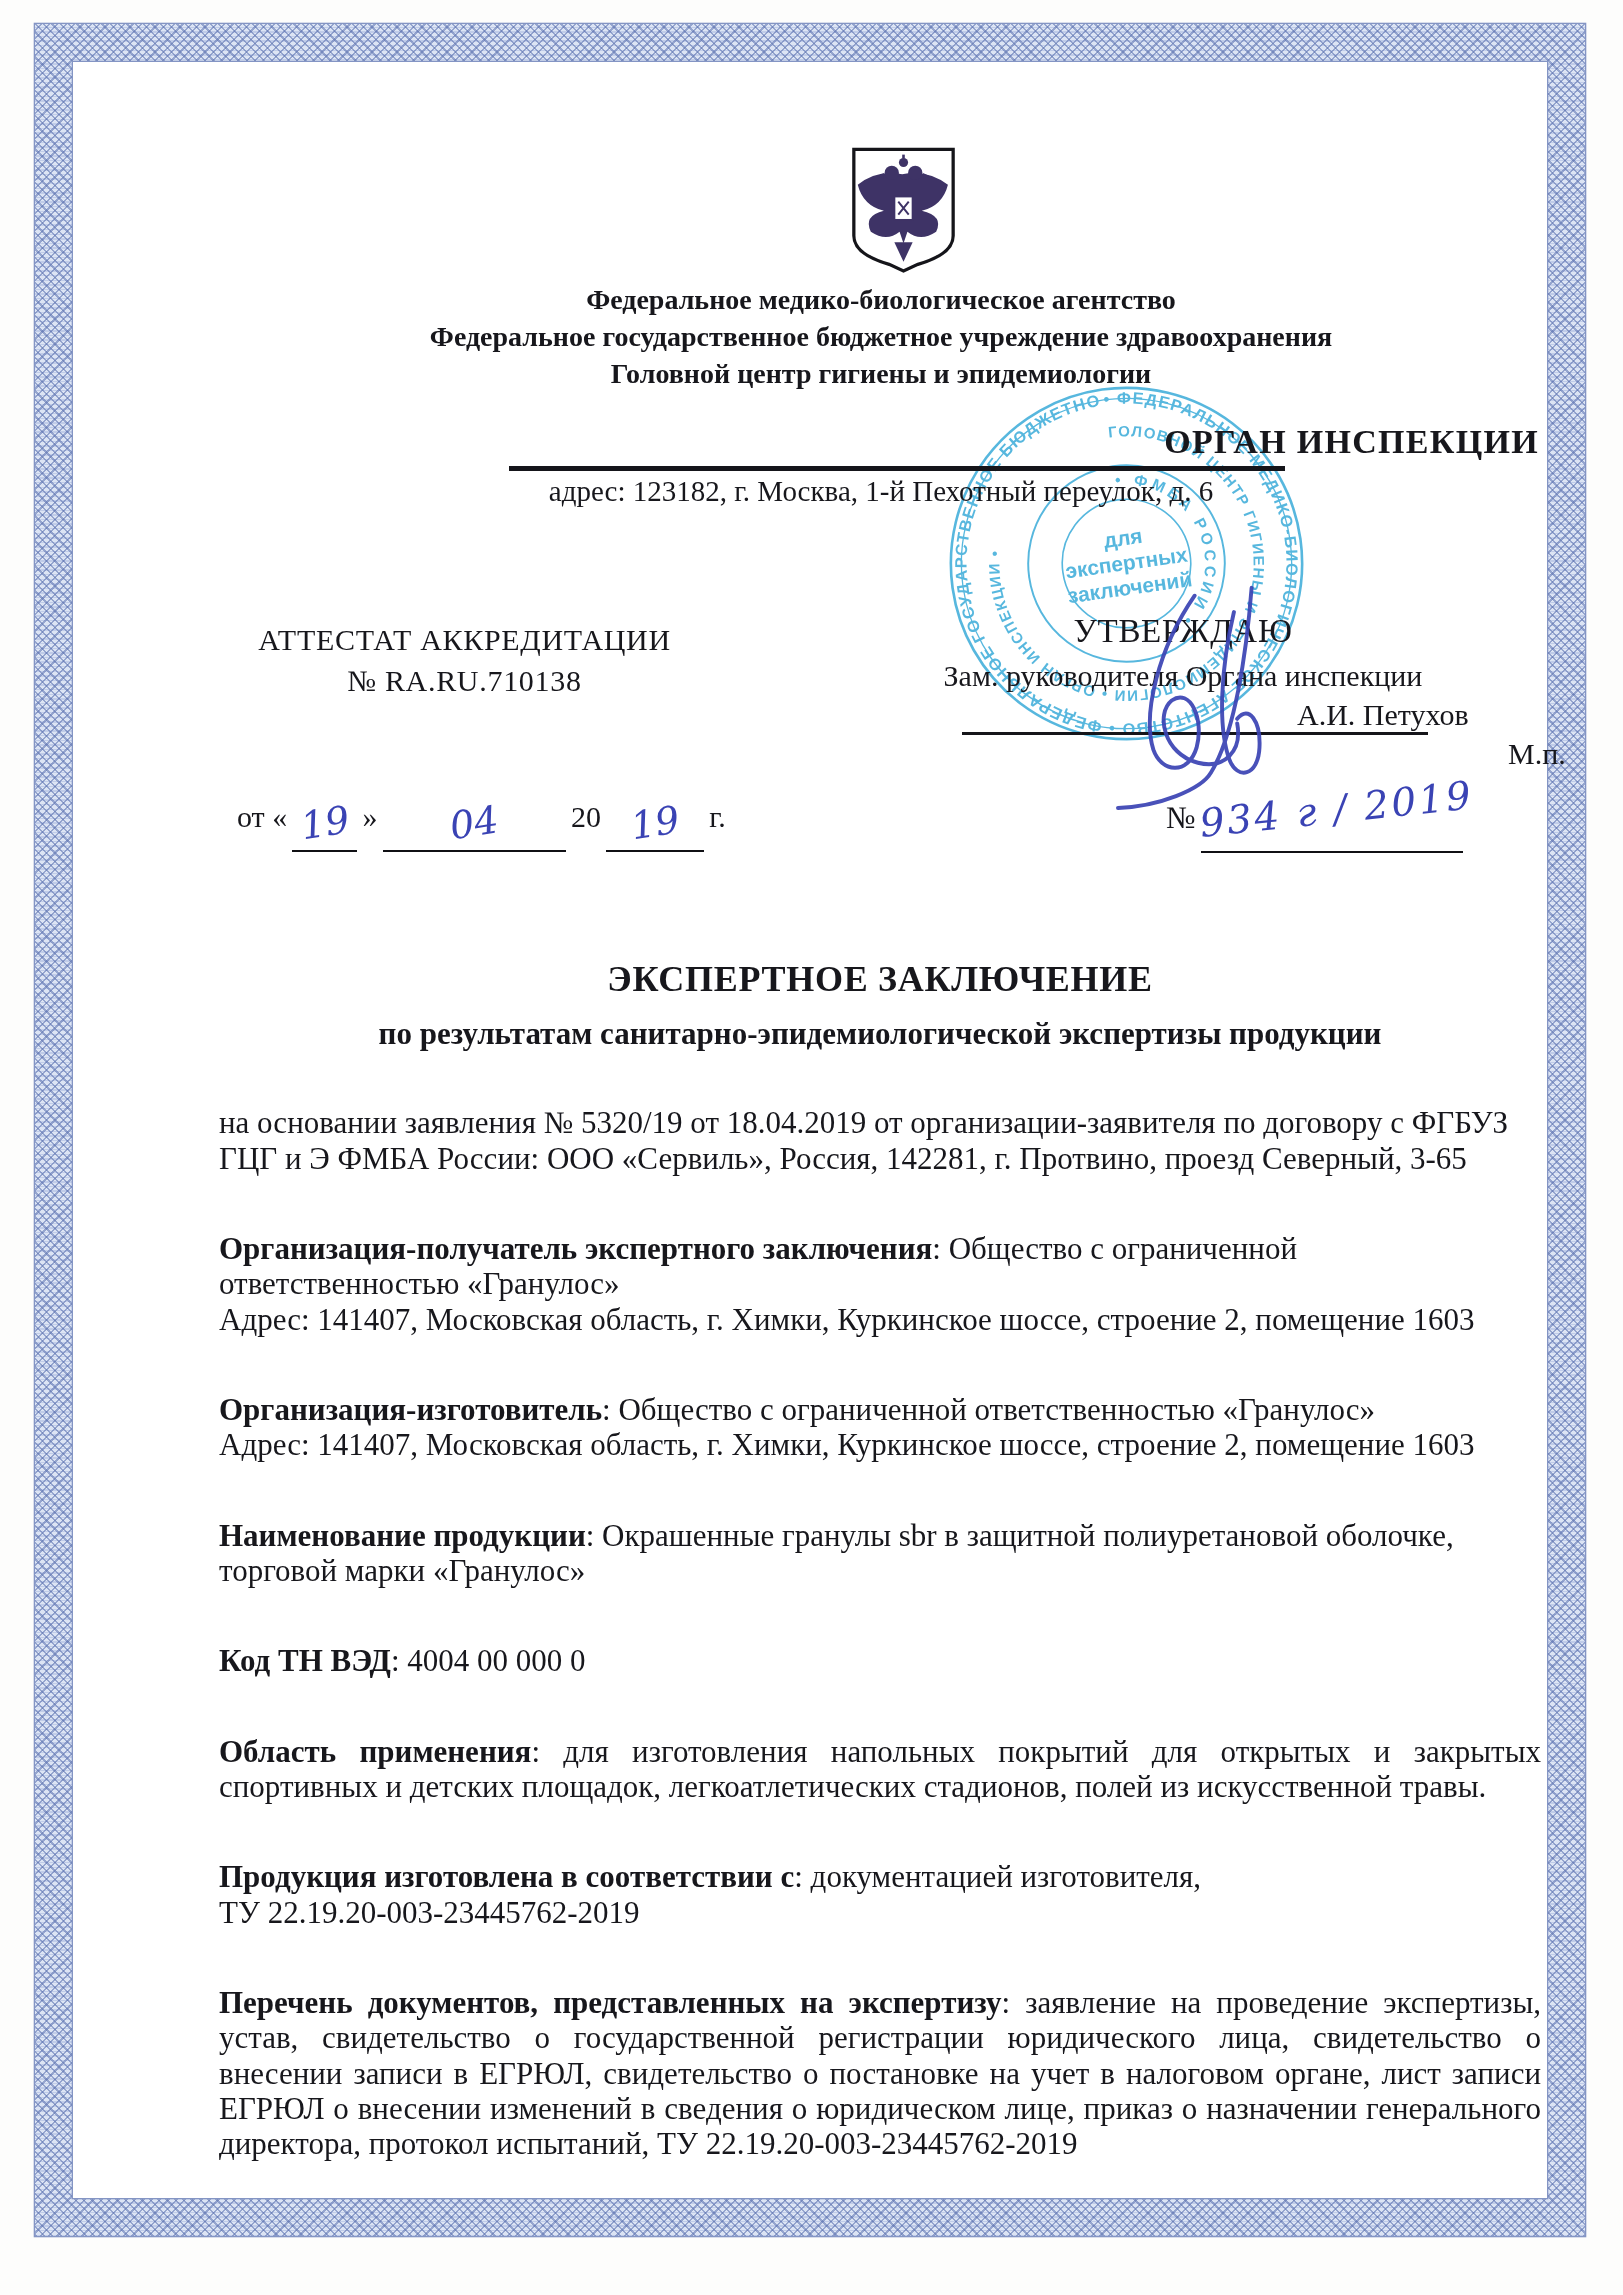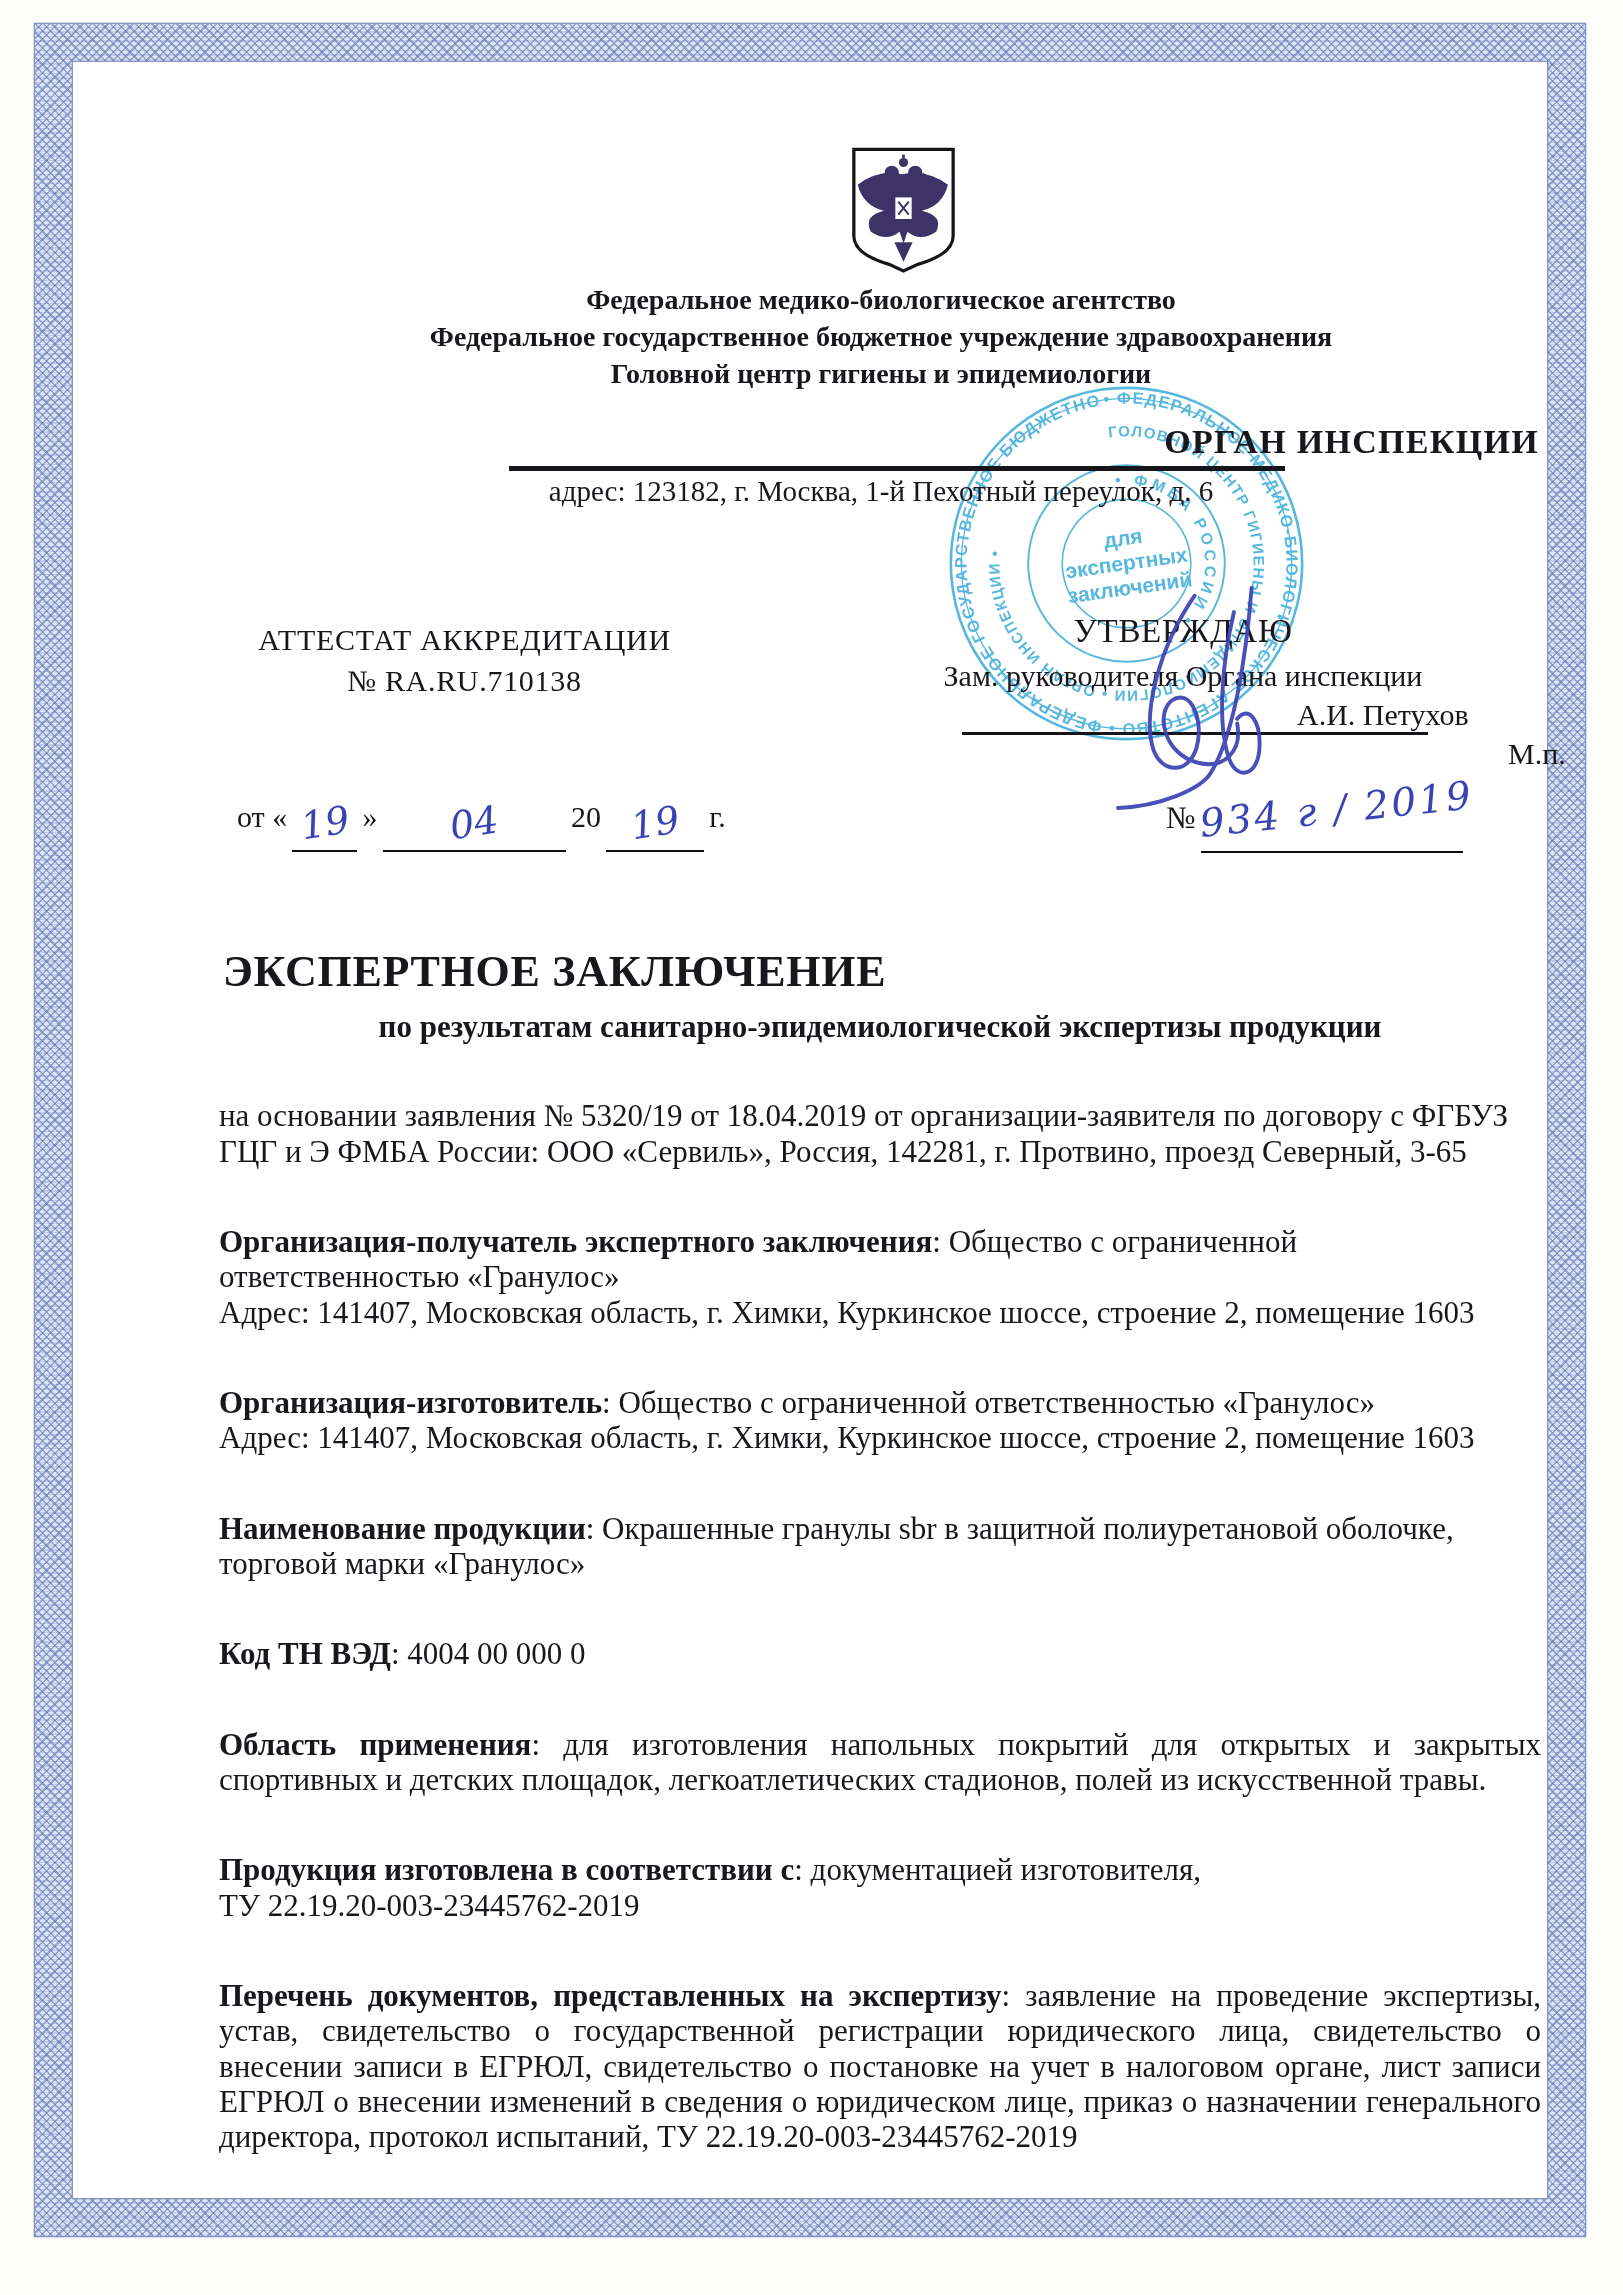--- a/index.html
+++ b/index.html
@@ -44,21 +44,21 @@
   .hw{font-style:italic;color:#3a43b4;display:inline-block;white-space:nowrap;
       font-family:"DejaVu Serif",serif;}
   .hw-d{font-size:38px;transform:rotate(-9deg);}
   .hw-num{font-size:39px;transform:rotate(-6deg);transform-origin:left bottom;letter-spacing:2.6px;}
   
   .stamp{left:943px;top:380px;width:367px;height:367px;z-index:2;opacity:.8;transform:rotate(-8deg);}
   .stamp text{fill:#2ea6d6;font-family:"Liberation Sans",sans-serif;font-weight:bold;}
   .signature{left:1080px;top:576px;width:262px;height:249px;z-index:4;}
   
   .doc-body{left:219px;top:943px;width:1322px;font-size:31px;line-height:1.14;}
-  .title{ font-weight:bold;font-size:44px;letter-spacing:0.7px;margin:4px;}
+  .title{ text-align:center;font-weight:bold;font-size:36px;letter-spacing:0.7px;margin:16px;}
   .subtitle{text-align:center;font-weight:bold;font-size:31px;margin:11.8px 0 0 0;}
   .para{margin:55px 0 0 0;}
   .para.first{margin-top:54px;}
   .para .blk{display:block;}
   .just{text-align:justify;}
   b{font-weight:bold;}
 </style>
 </head>
 <body>
 

